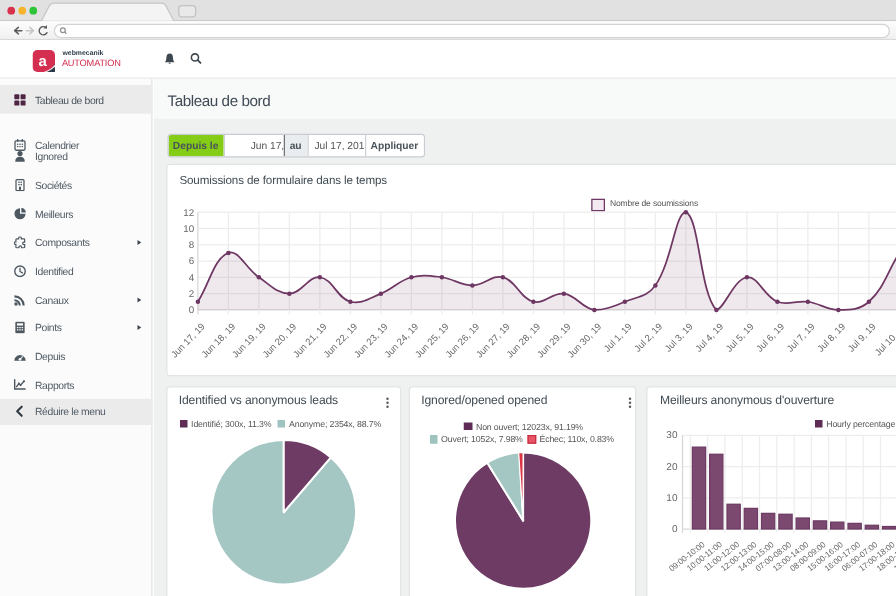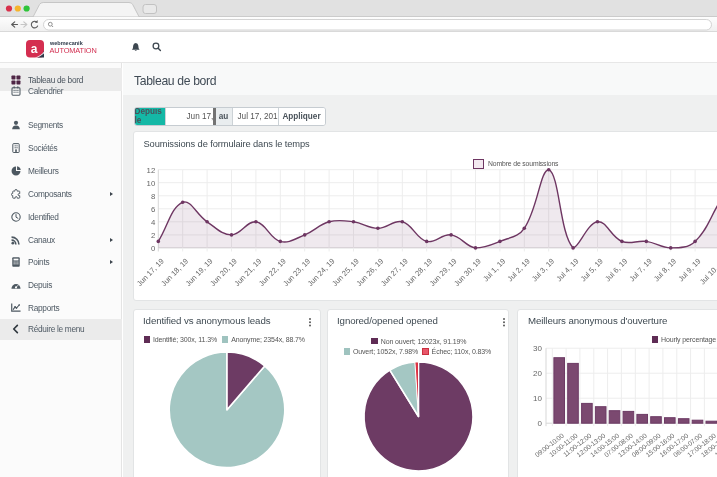--- a/index.html
+++ b/index.html
@@ -67,21 +67,21 @@
   <svg class="micon" viewBox="0 0 11 11">
       <g fill="#4e2545">
         <rect x="0.5" y="0.5" width="4.4" height="4.4" rx="0.8"></rect>
         <rect x="6" y="0.5" width="4.4" height="4.4" rx="0.8"></rect>
         <rect x="0.5" y="6" width="4.4" height="4.4" rx="0.8"></rect>
         <rect x="6" y="6" width="4.4" height="4.4" rx="0.8"></rect>
       </g>
     </svg>
   <span class="mtext" style="color:#4a545e">Tableau de bord</span>
 </div>
-<div class="mitem" style="top:79px">
+<div class="mitem" style="top:104px">
   <svg class="micon" viewBox="0 0 11 11">
       <rect x="1.1" y="1.9" width="8.8" height="8.2" rx="1" fill="none" stroke="#4d5861" stroke-width="1.15"></rect>
       <rect x="2.8" y="0.3" width="1.3" height="2.4" rx="0.5" fill="#4d5861"></rect>
       <rect x="6.9" y="0.3" width="1.3" height="2.4" rx="0.5" fill="#4d5861"></rect>
       <g fill="#4d5861">
         <rect x="2.8" y="4.3" width="1.2" height="1.1"></rect>
         <rect x="4.9" y="4.3" width="1.2" height="1.1"></rect>
         <rect x="7" y="4.3" width="1.2" height="1.1"></rect>
         <rect x="2.8" y="6.3" width="1.2" height="1.1"></rect>
         <rect x="4.9" y="6.3" width="1.2" height="1.1"></rect>
@@ -90,21 +90,21 @@
     </svg>
   <span class="mtext">Calendrier</span>
 </div>
 <div class="mitem" style="top:113.7px">
   <svg class="micon" viewBox="0 0 11 11">
       <g fill="#4d5861">
         <circle cx="5.5" cy="3.1" r="2.3"></circle>
         <path d="M1.3,10.3 Q1.3,6 5.5,6 Q9.7,6 9.7,10.3 Z"></path>
       </g>
     </svg>
-  <span class="mtext">Segments</span>
+  <span class="mtext">Ignored</span>
 </div>
 <div class="mitem" style="top:136.6px">
   <svg class="micon" viewBox="0 0 11 11">
       <rect x="2" y="0.7" width="7" height="9.8" rx="0.8" fill="none" stroke="#4d5861" stroke-width="1.1"></rect>
       <g fill="#4d5861">
         <rect x="4" y="2.5" width="1.2" height="1.2"></rect>
         <rect x="6" y="2.5" width="1.2" height="1.2"></rect>
         <rect x="4" y="4.6" width="1.2" height="1.2"></rect>
         <rect x="6" y="4.6" width="1.2" height="1.2"></rect>
         <rect x="4.6" y="7" width="1.8" height="2.8"></rect>
@@ -183,23 +183,23 @@
       <path d="M7,1.5 L3,5.5 L7,9.5" fill="none" stroke="#30383f" stroke-width="1.8" stroke-linecap="round" stroke-linejoin="round"></path>
     </svg>
   <span class="mtext">Réduire le menu</span>
 </div>
 
 <div class="abs" style="left:123px;top:63px;width:594px;height:32px;background:#f8f9f9"></div>
 <div class="abs" style="left:123px;top:95px;width:594px;height:382px;background:#eff0f0"></div>
 <div class="abs" style="left:134px;top:74px;font-size:12.2px;color:#404b55;letter-spacing:-0.35px">Tableau de bord</div>
 
 <div class="abs" style="left:133.5px;top:106.5px;height:19px;display:flex;border:1px solid #c6ccd1;border-radius:3px;overflow:hidden;background:#fff">
-  <div style="width:30px;background:#14b8a6;font-size:8.2px;font-weight:bold;color:#49525a;display:flex;align-items:center;justify-content:center">Depuis le</div>
+  <div style="width:44px;background:#84cc16;font-size:8.2px;font-weight:bold;color:#49525a;display:flex;align-items:center;justify-content:center">Depuis le</div>
   <div style="width:48px;background:#fff;border-left:1px solid #ccd2d6;font-size:8.2px;color:#555;display:flex;align-items:center;padding-left:21px;white-space:nowrap;overflow:hidden">Jun 17, 20</div>
-  <div style="width:19px;background:#e9edef;border-left:3px solid #737373;font-size:8.2px;font-weight:bold;color:#49525a;display:flex;align-items:center;justify-content:center">au</div>
+  <div style="width:19px;background:#e9edef;border-left:1px solid #737373;font-size:8.2px;font-weight:bold;color:#49525a;display:flex;align-items:center;justify-content:center">au</div>
   <div style="width:46px;background:#fff;border-left:1px solid #ccd2d6;font-size:8.2px;color:#555;display:flex;align-items:center;padding-left:5px;white-space:nowrap;overflow:hidden">Jul 17, 201</div>
   <div style="width:47px;background:#fff;border-left:1px solid #ccd2d6;font-size:8.2px;font-weight:bold;color:#49525a;display:flex;align-items:center;justify-content:center">Appliquer</div>
 </div>
 
 <div class="card" style="left:133px;top:130.5px;width:690px;height:170.5px"></div>
 <div class="ctitle" style="left:143.5px;top:138.5px;font-size:9.3px">Soumissions de formulaire dans le temps</div>
 <div class="abs" style="left:472.7px;top:158.8px;width:11.3px;height:9.8px;border:1.6px solid #6e3662;background:#f3e9f0"></div>
 <div class="leg" style="left:488px;top:159.8px;font-size:6.8px">Nombre de soumissions</div>
 
 <div class="card" style="left:133px;top:309px;width:188px;height:172px"></div>

